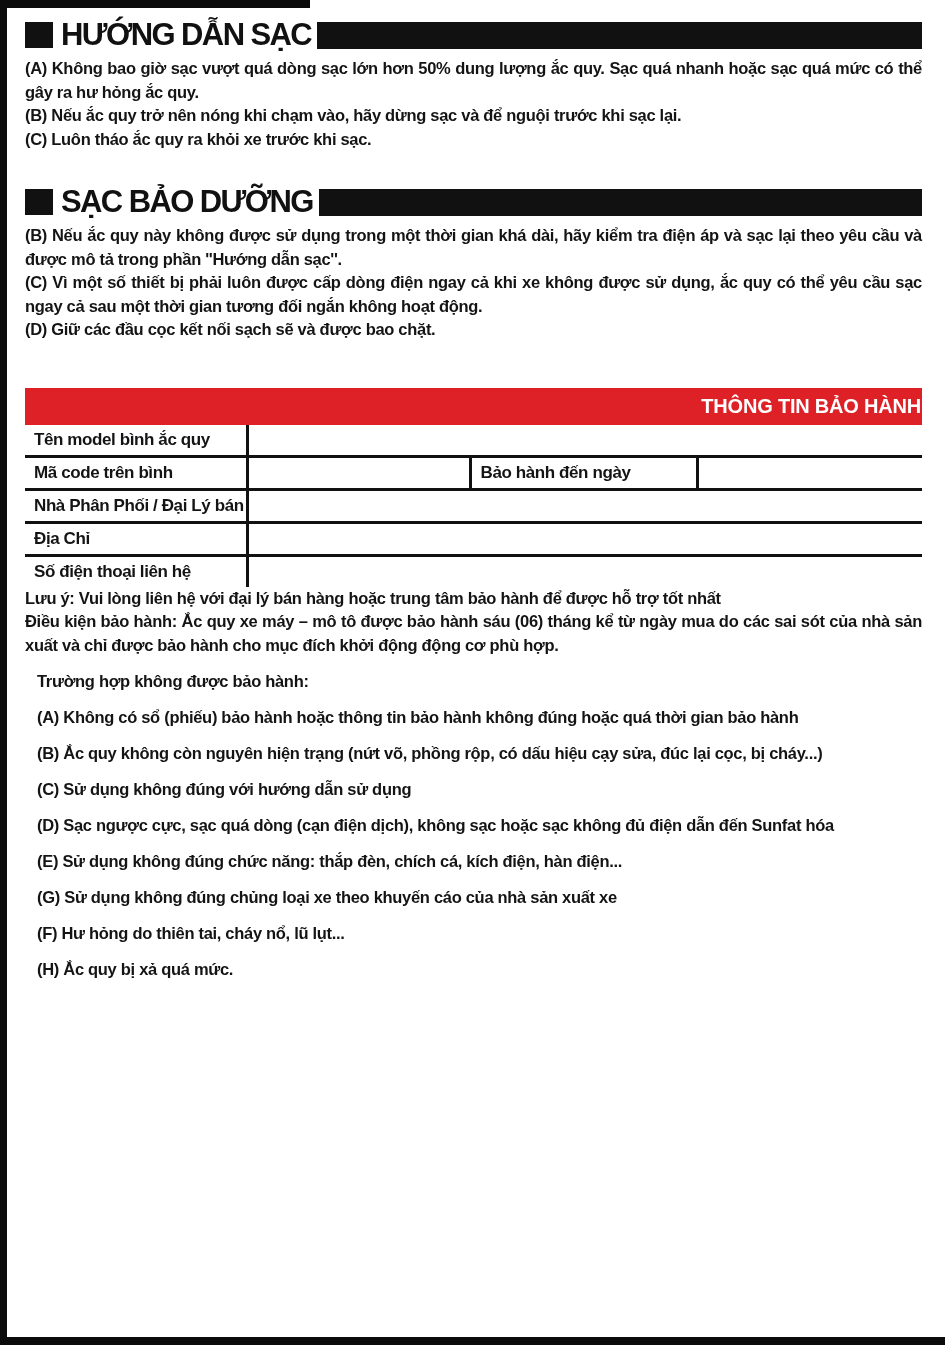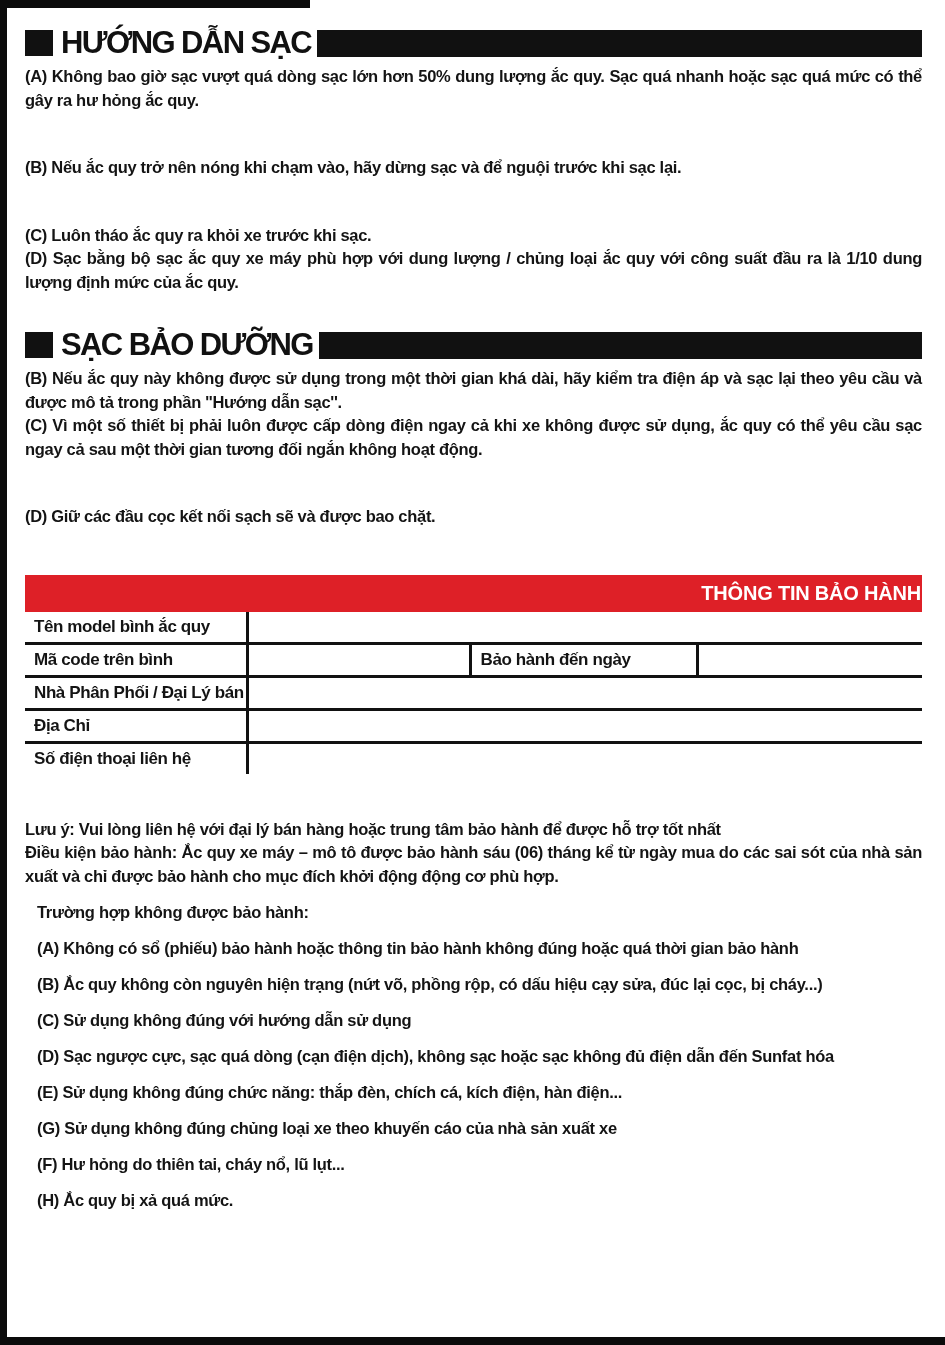--- a/index.html
+++ b/index.html
@@ -12,36 +12,36 @@
     font-family:"Liberation Sans","DejaVu Sans",sans-serif;
     font-weight:700;
     color:#141414;
     letter-spacing:-0.3px;
   }
   
   .edge-left{position:absolute;left:0;top:0;width:7px;height:1345px;background:#0b0b0b;}
   .edge-top{position:absolute;left:0;top:0;width:310px;height:8px;background:#0b0b0b;}
   .edge-bottom{position:absolute;left:0;bottom:0;width:945px;height:8px;background:#0b0b0b;}
 
-  .content{position:absolute;left:25px;top:8px;width:897px;padding-top:21px;}
+  .content{position:absolute;left:25px;top:0;width:897px;padding-top:21px;}
 
   
   .sec-header{display:flex;align-items:center;margin:0 0 8px 0;height:28px;}
   .sec-header.second{margin-top:37px;}
   .sq{width:28px;height:26px;background:#111;flex:0 0 auto;}
   .sec-title{
     margin:0 6px 0 8px;
     font-size:31px;line-height:28px;font-weight:700;
     letter-spacing:-1.6px;white-space:nowrap;color:#111;
     transform:scaleY(1.04);transform-origin:left center;
   }
   .bar{flex:1 1 auto;height:27px;background:#111;}
 
   p.body{margin:0;font-size:16.5px;line-height:23.5px;text-align:justify;}
-  p.tight{text-align:left;margin-top:44px;}
+  p.tight{text-align:left;}
 
   
   table.wtable{
     width:897px;margin-top:46px;
     border-collapse:collapse;table-layout:fixed;
   }
   .wt-head{
     background:#de2027;color:#ffffff;
     height:35px;text-align:right;vertical-align:middle;
     font-size:20px;letter-spacing:-0.2px;
@@ -69,21 +69,20 @@
   <div class="content">
 
     <div class="sec-header">
       <span class="sq"></span>
       <h1 class="sec-title">HƯỚNG DẪN SẠC</h1>
       <span class="bar"></span>
     </div>
     <p class="body">(A) Không bao giờ sạc vượt quá dòng sạc lớn hơn 50% dung lượng ắc quy. Sạc quá nhanh hoặc sạc quá mức có thể gây ra hư hỏng ắc quy.</p>
     <p class="body tight">(B) Nếu ắc quy trở nên nóng khi chạm vào, hãy dừng sạc và để nguội trước khi sạc lại.</p>
     <p class="body tight">(C) Luôn tháo ắc quy ra khỏi xe trước khi sạc.</p>
-    <p class="body">(D) Sạc bằng bộ sạc ắc quy xe máy phù hợp với dung lượng / chủng loại ắc quy với công suất đầu ra là 1/10 dung lượng định mức của ắc quy.</p>
 
     <div class="sec-header second">
       <span class="sq"></span>
       <h1 class="sec-title">SẠC BẢO DƯỠNG</h1>
       <span class="bar"></span>
     </div>
     <p class="body">(B) Nếu ắc quy này không được sử dụng trong một thời gian khá dài, hãy kiểm tra điện áp và sạc lại theo yêu cầu và được mô tả trong phần ''Hướng dẫn sạc''.</p>
     <p class="body">(C) Vì một số thiết bị phải luôn được cấp dòng điện ngay cả khi xe không được sử dụng, ắc quy có thể yêu cầu sạc ngay cả sau một thời gian tương đối ngắn không hoạt động.</p>
     <p class="body tight">(D) Giữ các đầu cọc kết nối sạch sẽ và được bao chặt.</p>
 

